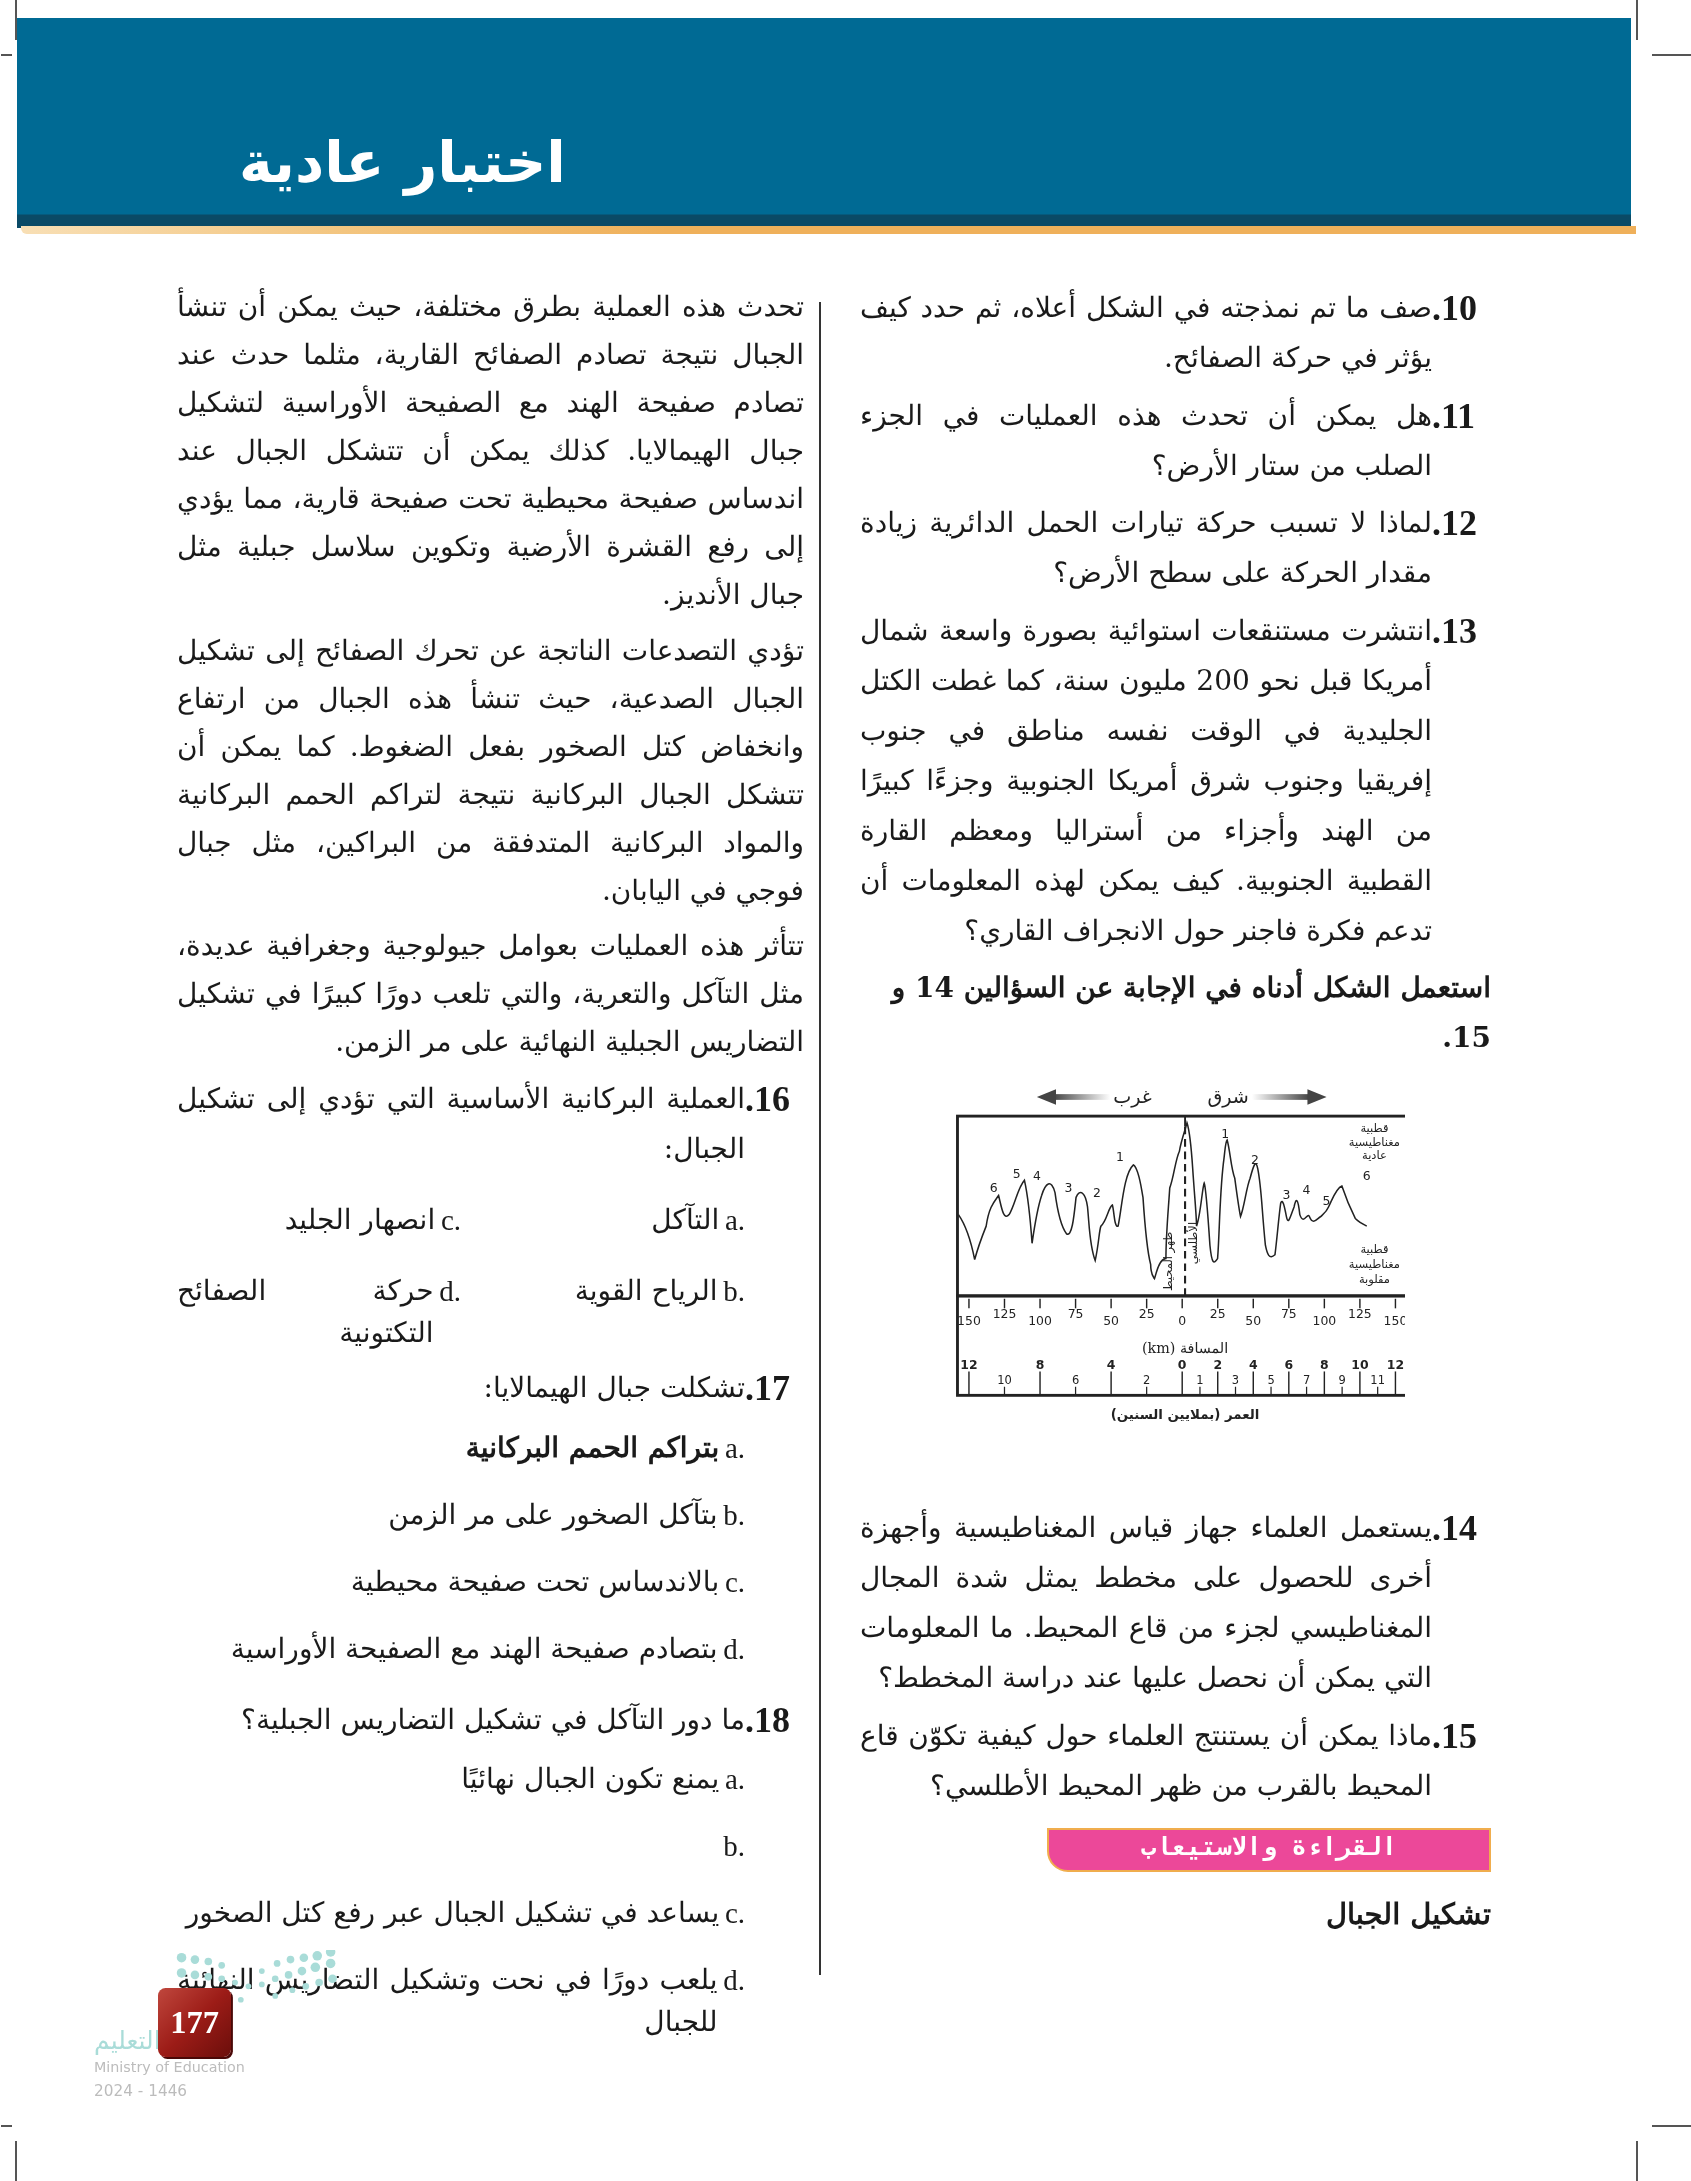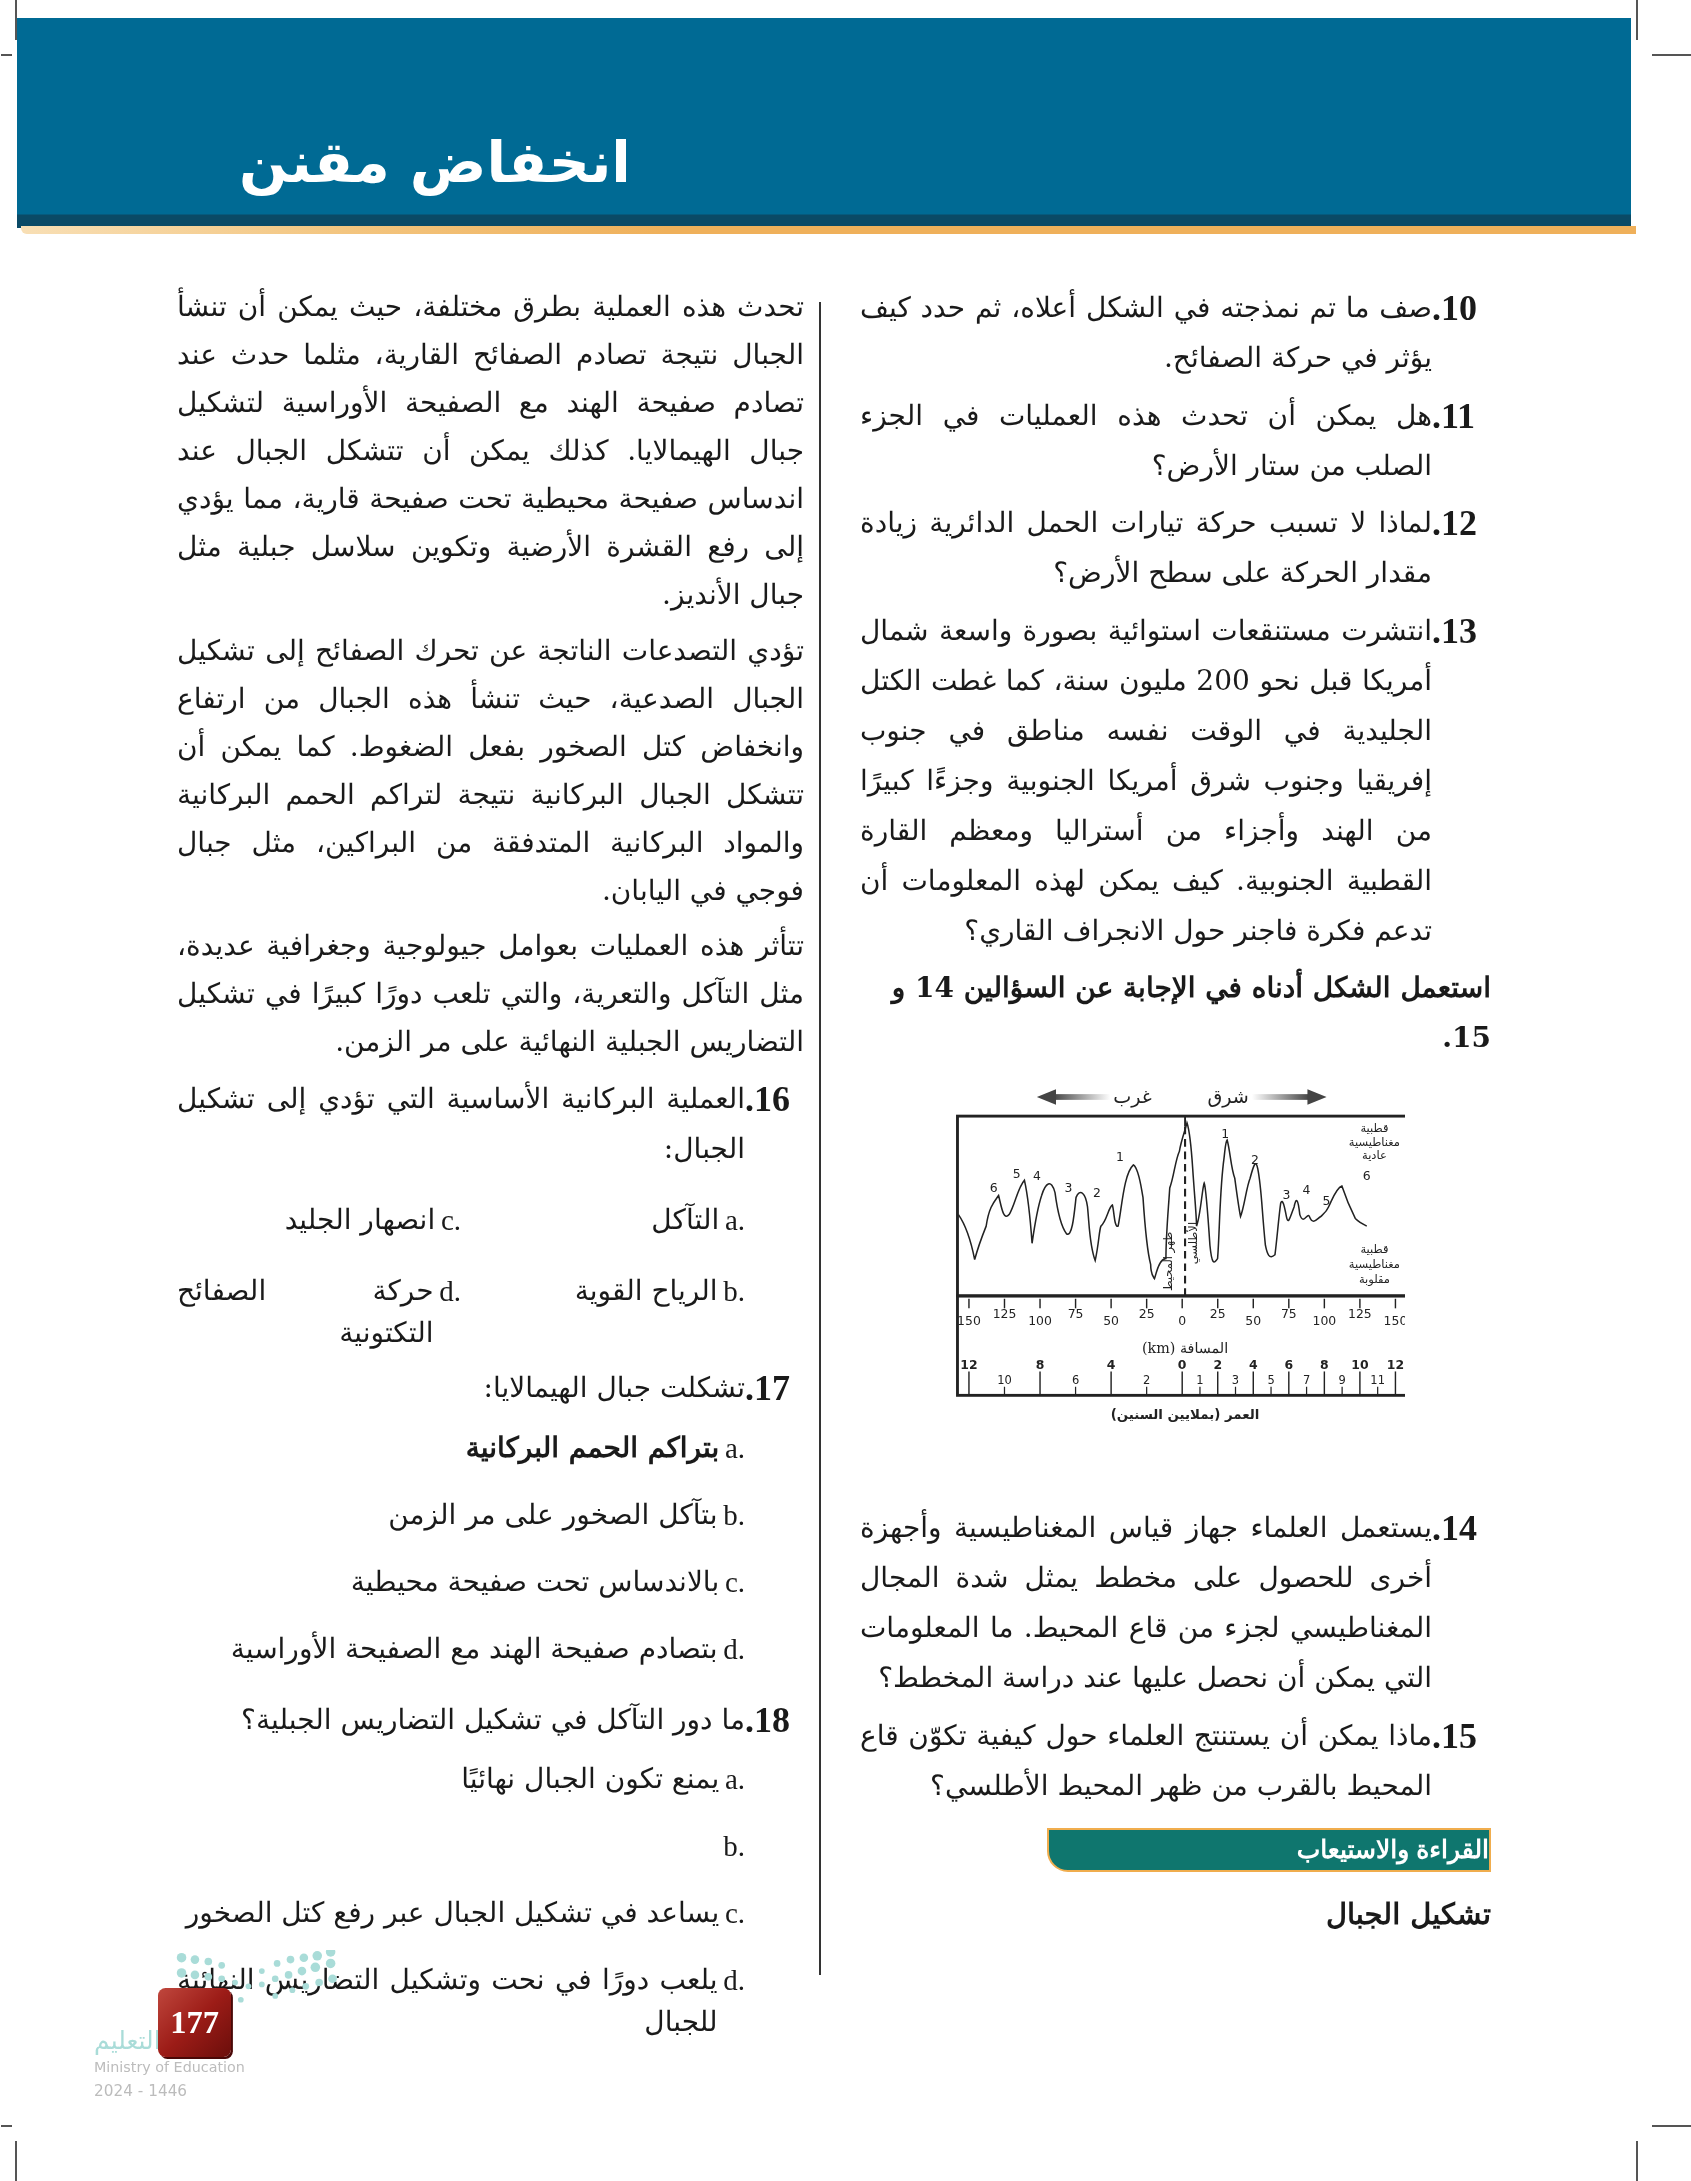--- a/index.html
+++ b/index.html
@@ -50,23 +50,23 @@
     .opt-grid { display: grid; grid-template-columns: 1fr 1fr; padding-right: 59px; margin: 25px 0 9.6px 0; row-gap: 29px; }
     .opt { font-size: 28px; line-height: 42px; direction: rtl; display: flex; gap: 5.7px; }
     .opt .letter { font-family: "Liberation Serif", serif; font-size: 29px; direction: ltr; }
     .opt-list { padding-right: 59px; margin-top: 13.4px; }
     .opt-list .opt { margin-bottom: 25px; }
     .opt.bold .otext { font-weight: bold; }
 
     
     .read-banner {
       width: 444px; height: 44px; margin: 17px 0 17px 0; margin-right: 0;
-      background: #0f766e; border: 2.9px solid #f0ad4e; border-bottom-left-radius: 21px;
-      color: #fff; font-weight: bold; font-size: 25px; line-height: 38px; text-align: right;
-      font-family: Liberation Sans, sans-serif;
+      background: #ec4899; border: 2.9px solid #f0ad4e; border-bottom-left-radius: 21px;
+      color: #fff; font-weight: bold; font-size: 25px; line-height: 38px; text-align: center;
+      font-family: Liberation Mono, monospace;
     }
     .sub-heading { font-size: 29px; font-weight: bold; line-height: 50px; margin-bottom: 13.4px; text-align: right; }
 
     
     .page-badge {
       position: absolute; left: 158px; top: 1988px; width: 73px; height: 69px;
       background: linear-gradient(135deg, #c0473d 0%, #9c1c17 50%, #6b0e0b 100%);
       border-radius: 7.6px; color: #fff; font-family: "Liberation Serif", serif; font-weight: bold;
       font-size: 32.5px; line-height: 69px; text-align: center; direction: ltr;
       box-shadow: 1.9px 1.9px 0 #4a0807;
@@ -83,21 +83,21 @@
 <div class="crop h" style="left:0;top:54px;width:11.5px;"></div>
 <div class="crop v" style="left:1636px;top:0;height:40px;"></div>
 <div class="crop h" style="left:1652px;top:54px;width:40px;"></div>
 <div class="crop h" style="left:0;top:2125px;width:11.5px;"></div>
 <div class="crop v" style="left:15.3px;top:2141px;height:40px;"></div>
 <div class="crop h" style="left:1652px;top:2125px;width:40px;"></div>
 <div class="crop v" style="left:1636px;top:2141px;height:40px;"></div>
 
 <div class="header-band"></div>
 <div class="header-stripe"></div>
-<div class="header-title">انخفاض مقنن</div>
+<div class="header-title">اختبار عادية</div>
 
 <div class="divider"></div>
 
 <div class="col col-right">
   <div class="q">
     <span class="num">.10</span>
     <span class="txt">صف ما تم نمذجته في الشكل أعلاه، ثم حدد كيف يؤثر في حركة الصفائح.</span>
   </div>
   <div class="q">
     <span class="num">.11</span>

